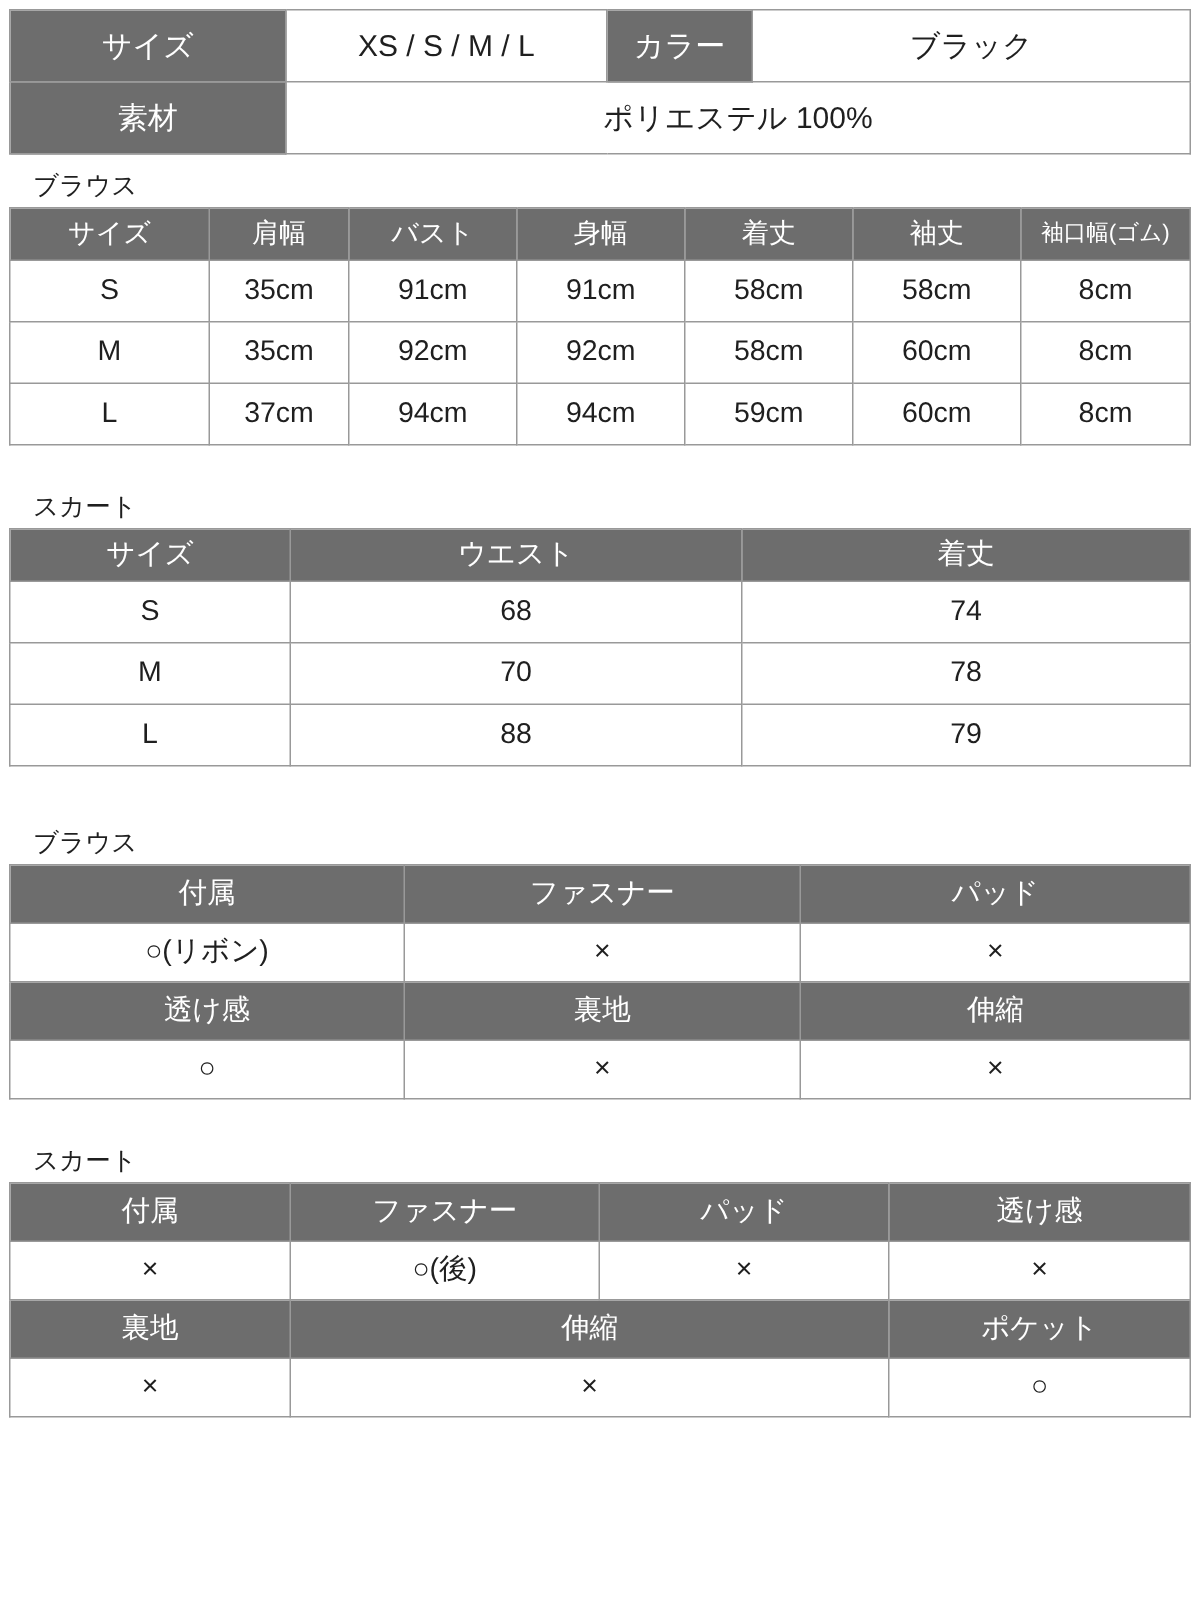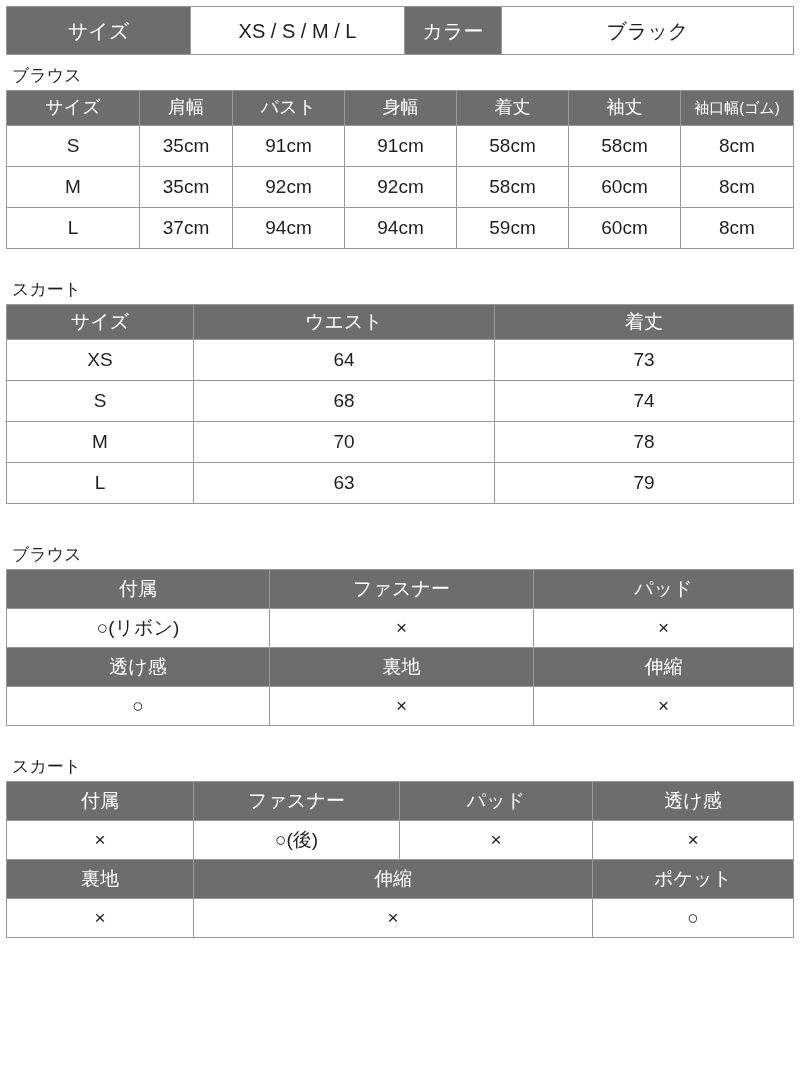--- a/index.html
+++ b/index.html
@@ -38,21 +38,21 @@
     line-height: 1.2;
   }
   .hdr {
     background: #6d6d6d;
     color: #ffffff;
     font-size: 19px;
   }
   .section-label {
     font-size: 17px;
     color: #1f1f1f;
-    margin: 0 0 3px 6px;
+    margin: 0 0 3px 16px;
     line-height: 1.3;
   }
   .gap-sm { height: 10px; }
   .gap-md { height: 30px; }
   .gap-lg { height: 40px; }
 
   
   .spec td {
     height: 47px;
     font-size: 20px;
@@ -78,20 +78,24 @@
 
 <div class="page">
 
   <table class="spec">
     <tbody>
       <tr>
         <td class="hdr" style="width:183px">サイズ</td>
         <td style="width:213px">XS / S / M / L</td>
         <td class="hdr" style="width:96px">カラー</td>
         <td>ブラック</td>
+      </tr>
+      <tr>
+        <td class="hdr" style="width:183px">素材</td>
+        <td colspan="3">ポリエステル 100%</td>
       </tr>
     </tbody>
   </table>
 
   <div class="gap-sm"></div>
 
   <div class="section-label">ブラウス</div>
   <table class="sizes">
     <tbody>
       <tr>
@@ -137,37 +141,32 @@
 
   <div class="section-label">スカート</div>
   <table class="skirt">
     <tbody>
       <tr>
         <td class="hdr" style="width:186px">サイズ</td>
         <td class="hdr" style="width:300px">ウエスト</td>
         <td class="hdr">着丈</td>
       </tr>
       <tr>
-        <td>XS</td>
-        <td>64</td>
-        <td>73</td>
-      </tr>
-      <tr>
         <td>S</td>
         <td>68</td>
         <td>74</td>
       </tr>
       <tr>
         <td>M</td>
         <td>70</td>
         <td>78</td>
       </tr>
       <tr>
         <td>L</td>
-        <td>63</td>
+        <td>88</td>
         <td>79</td>
       </tr>
     </tbody>
   </table>
 
   <div class="gap-lg"></div>
 
   <div class="section-label">ブラウス</div>
   <table class="feat">
     <tbody>

